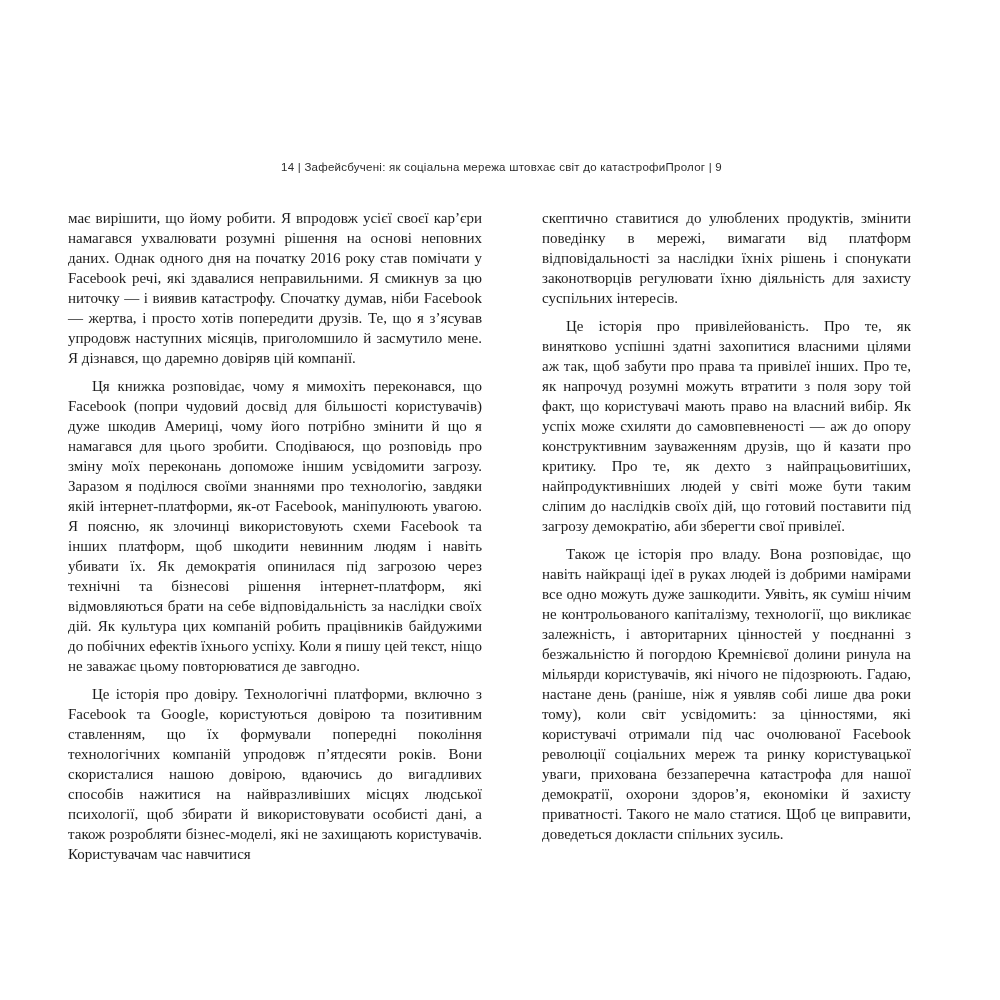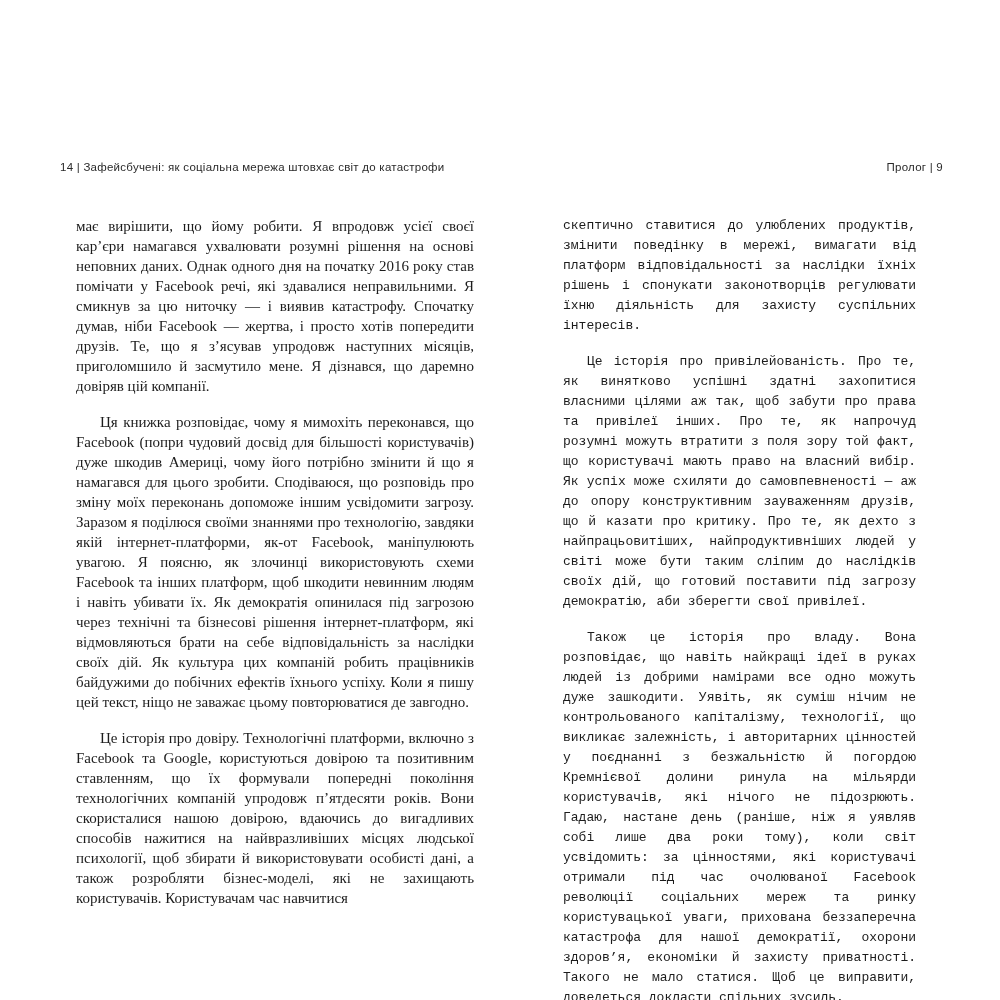--- a/index.html
+++ b/index.html
@@ -18,47 +18,46 @@
     position: absolute;
     inset: 0;
     background: #ffffff;
   }
   .running-head {
     position: absolute;
     top: 161px;
     left: 60px;
     right: 57px;
     display: flex;
-    justify-content: space-between;
+    justify-content: center;
     font-family: "Liberation Sans", sans-serif;
     font-size: 11.5px;
     letter-spacing: 0.25px;
     color: #2a2a2a;
     white-space: nowrap;
   }
   .page-column {
     position: absolute;
     top: 200px;
     text-align: justify;
     font-size: 15px;
     line-height: 20px;
     color: #1c1c1c;
   }
   .col-left {
     left: 60px;
     width: 430px;
   }
   .col-right {
-    left: 547px;
+    left: 534px;
     width: 385px;
-    font-size: 13px;
-    font-family: Liberation Mono, monospace;
+    font-size: 15px;
   }
   .para {
-    margin: 16px;
+    margin: 8px;
     padding: 0;
   }
   .para.indent {
     text-indent: 24px;
   }
 </style>
 </head>
 <body>
 
 <div class="spread">

